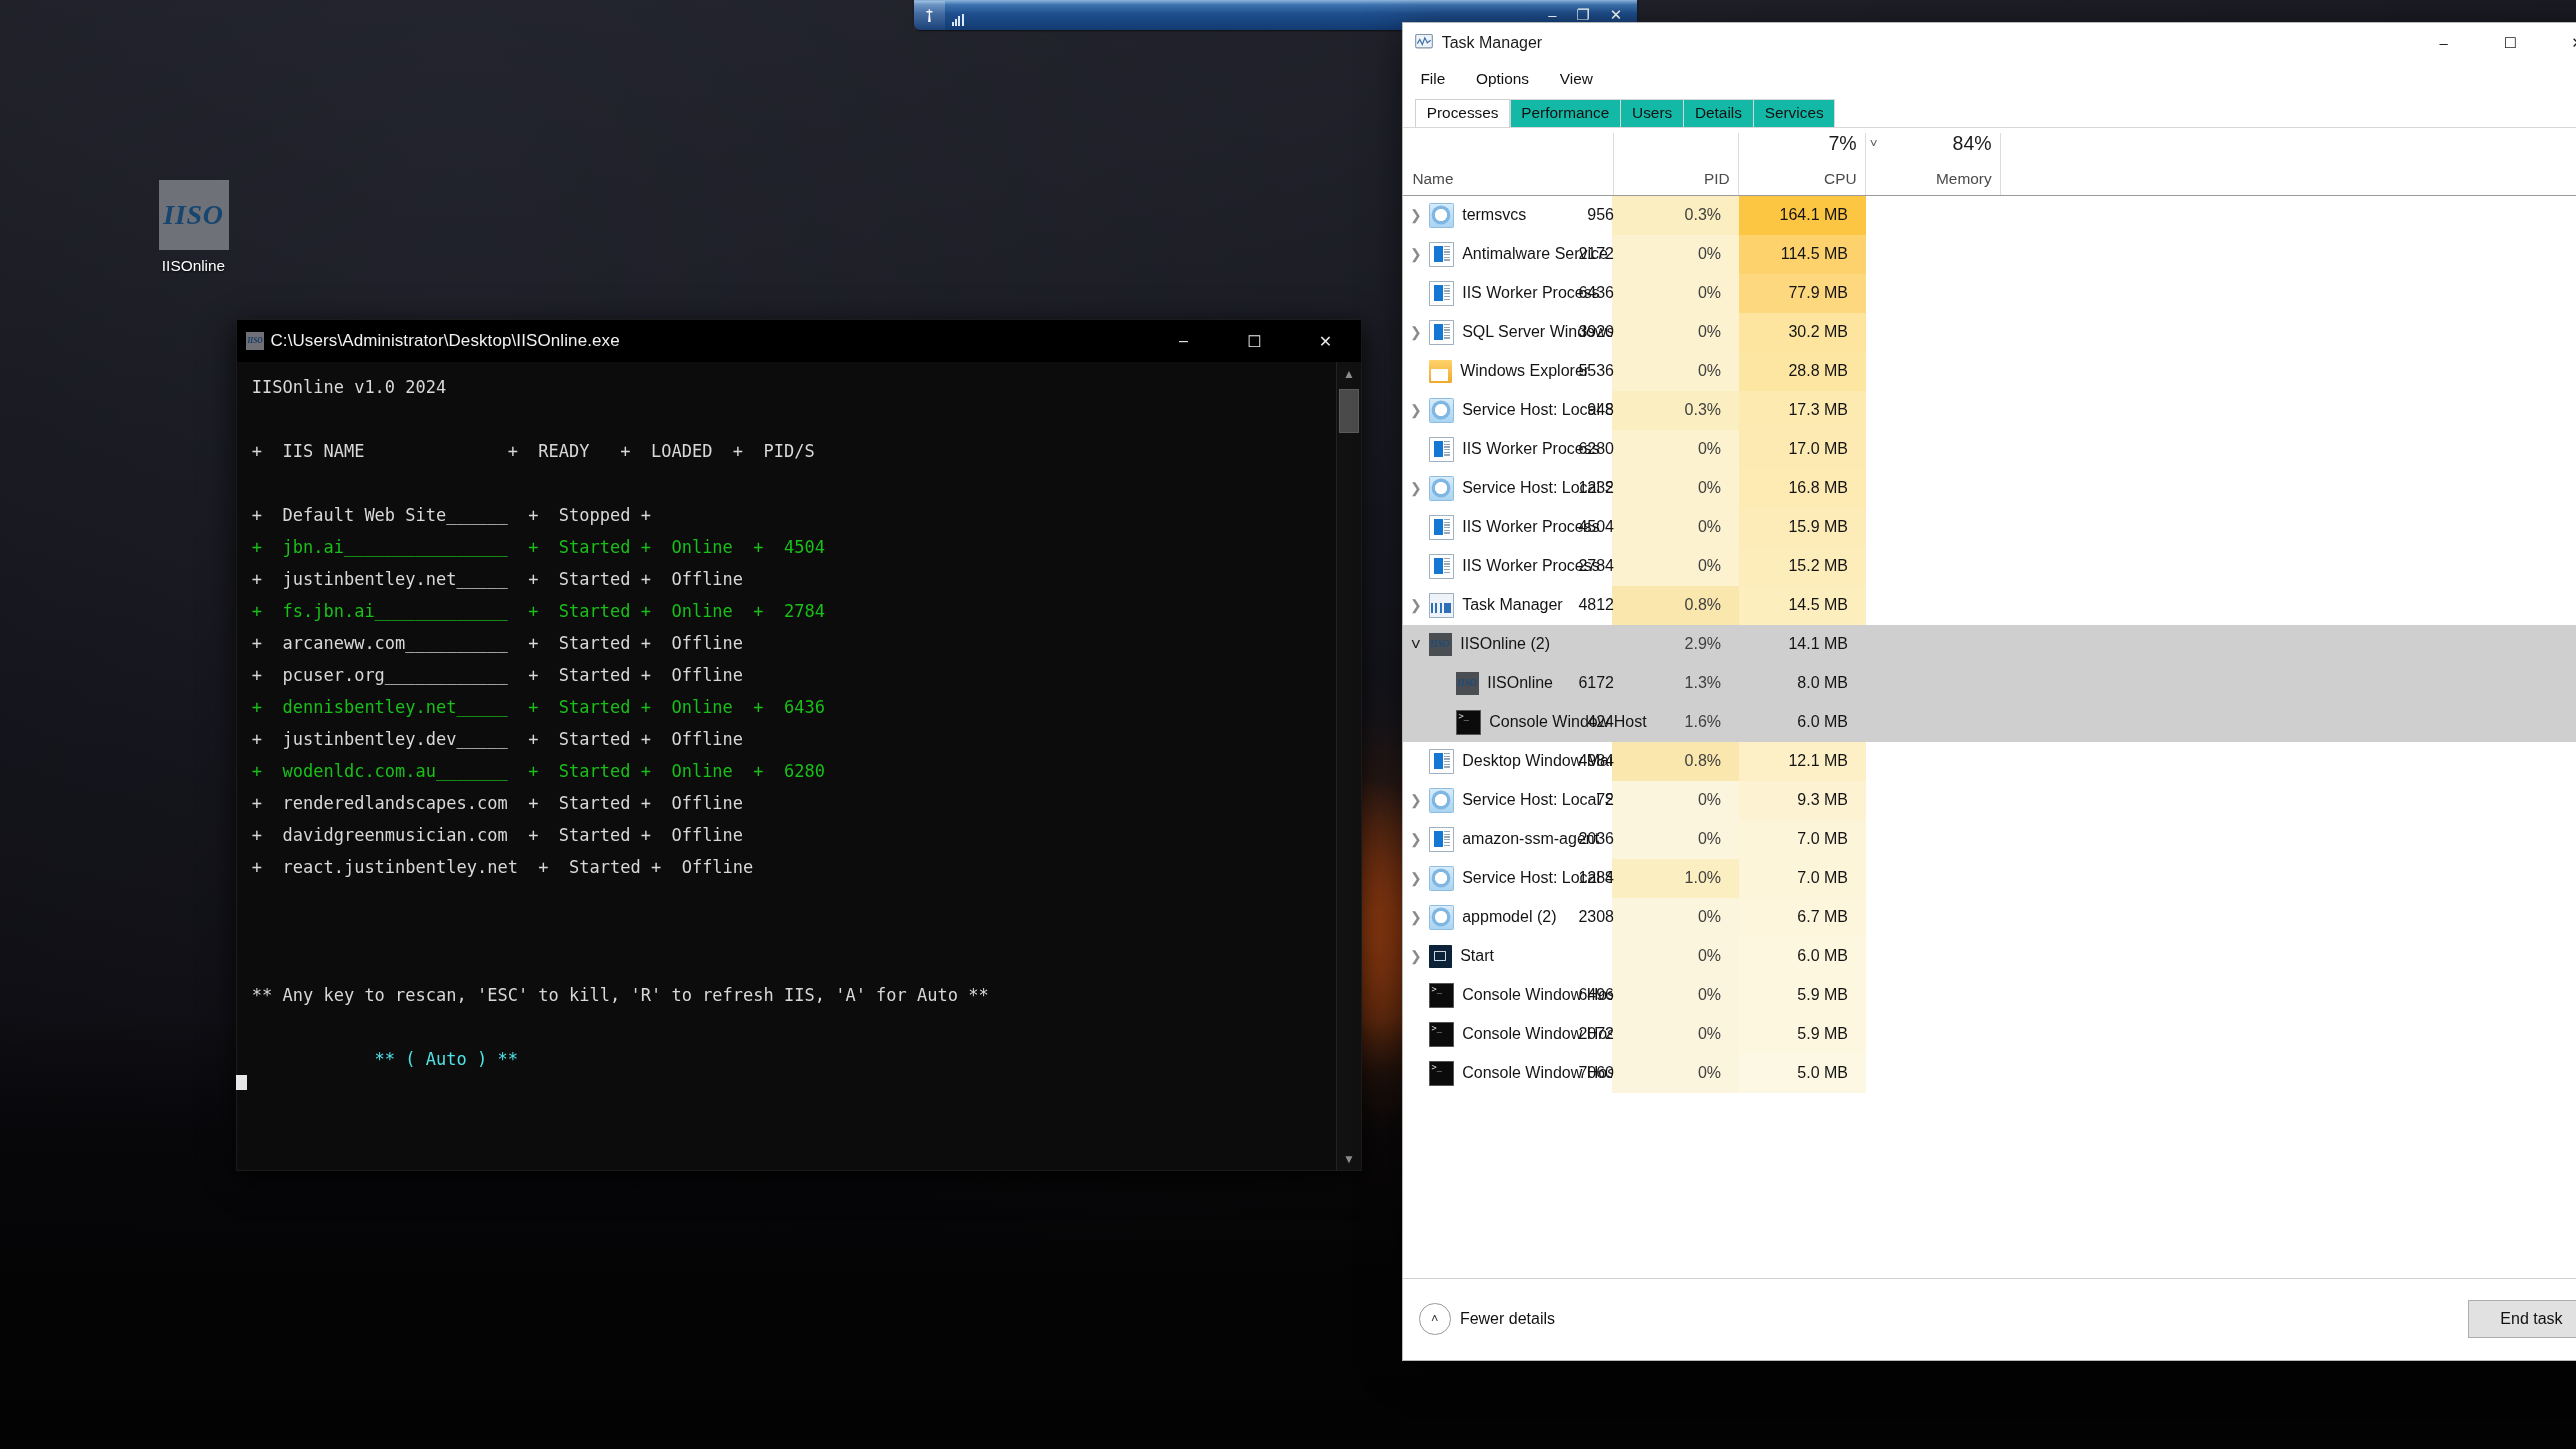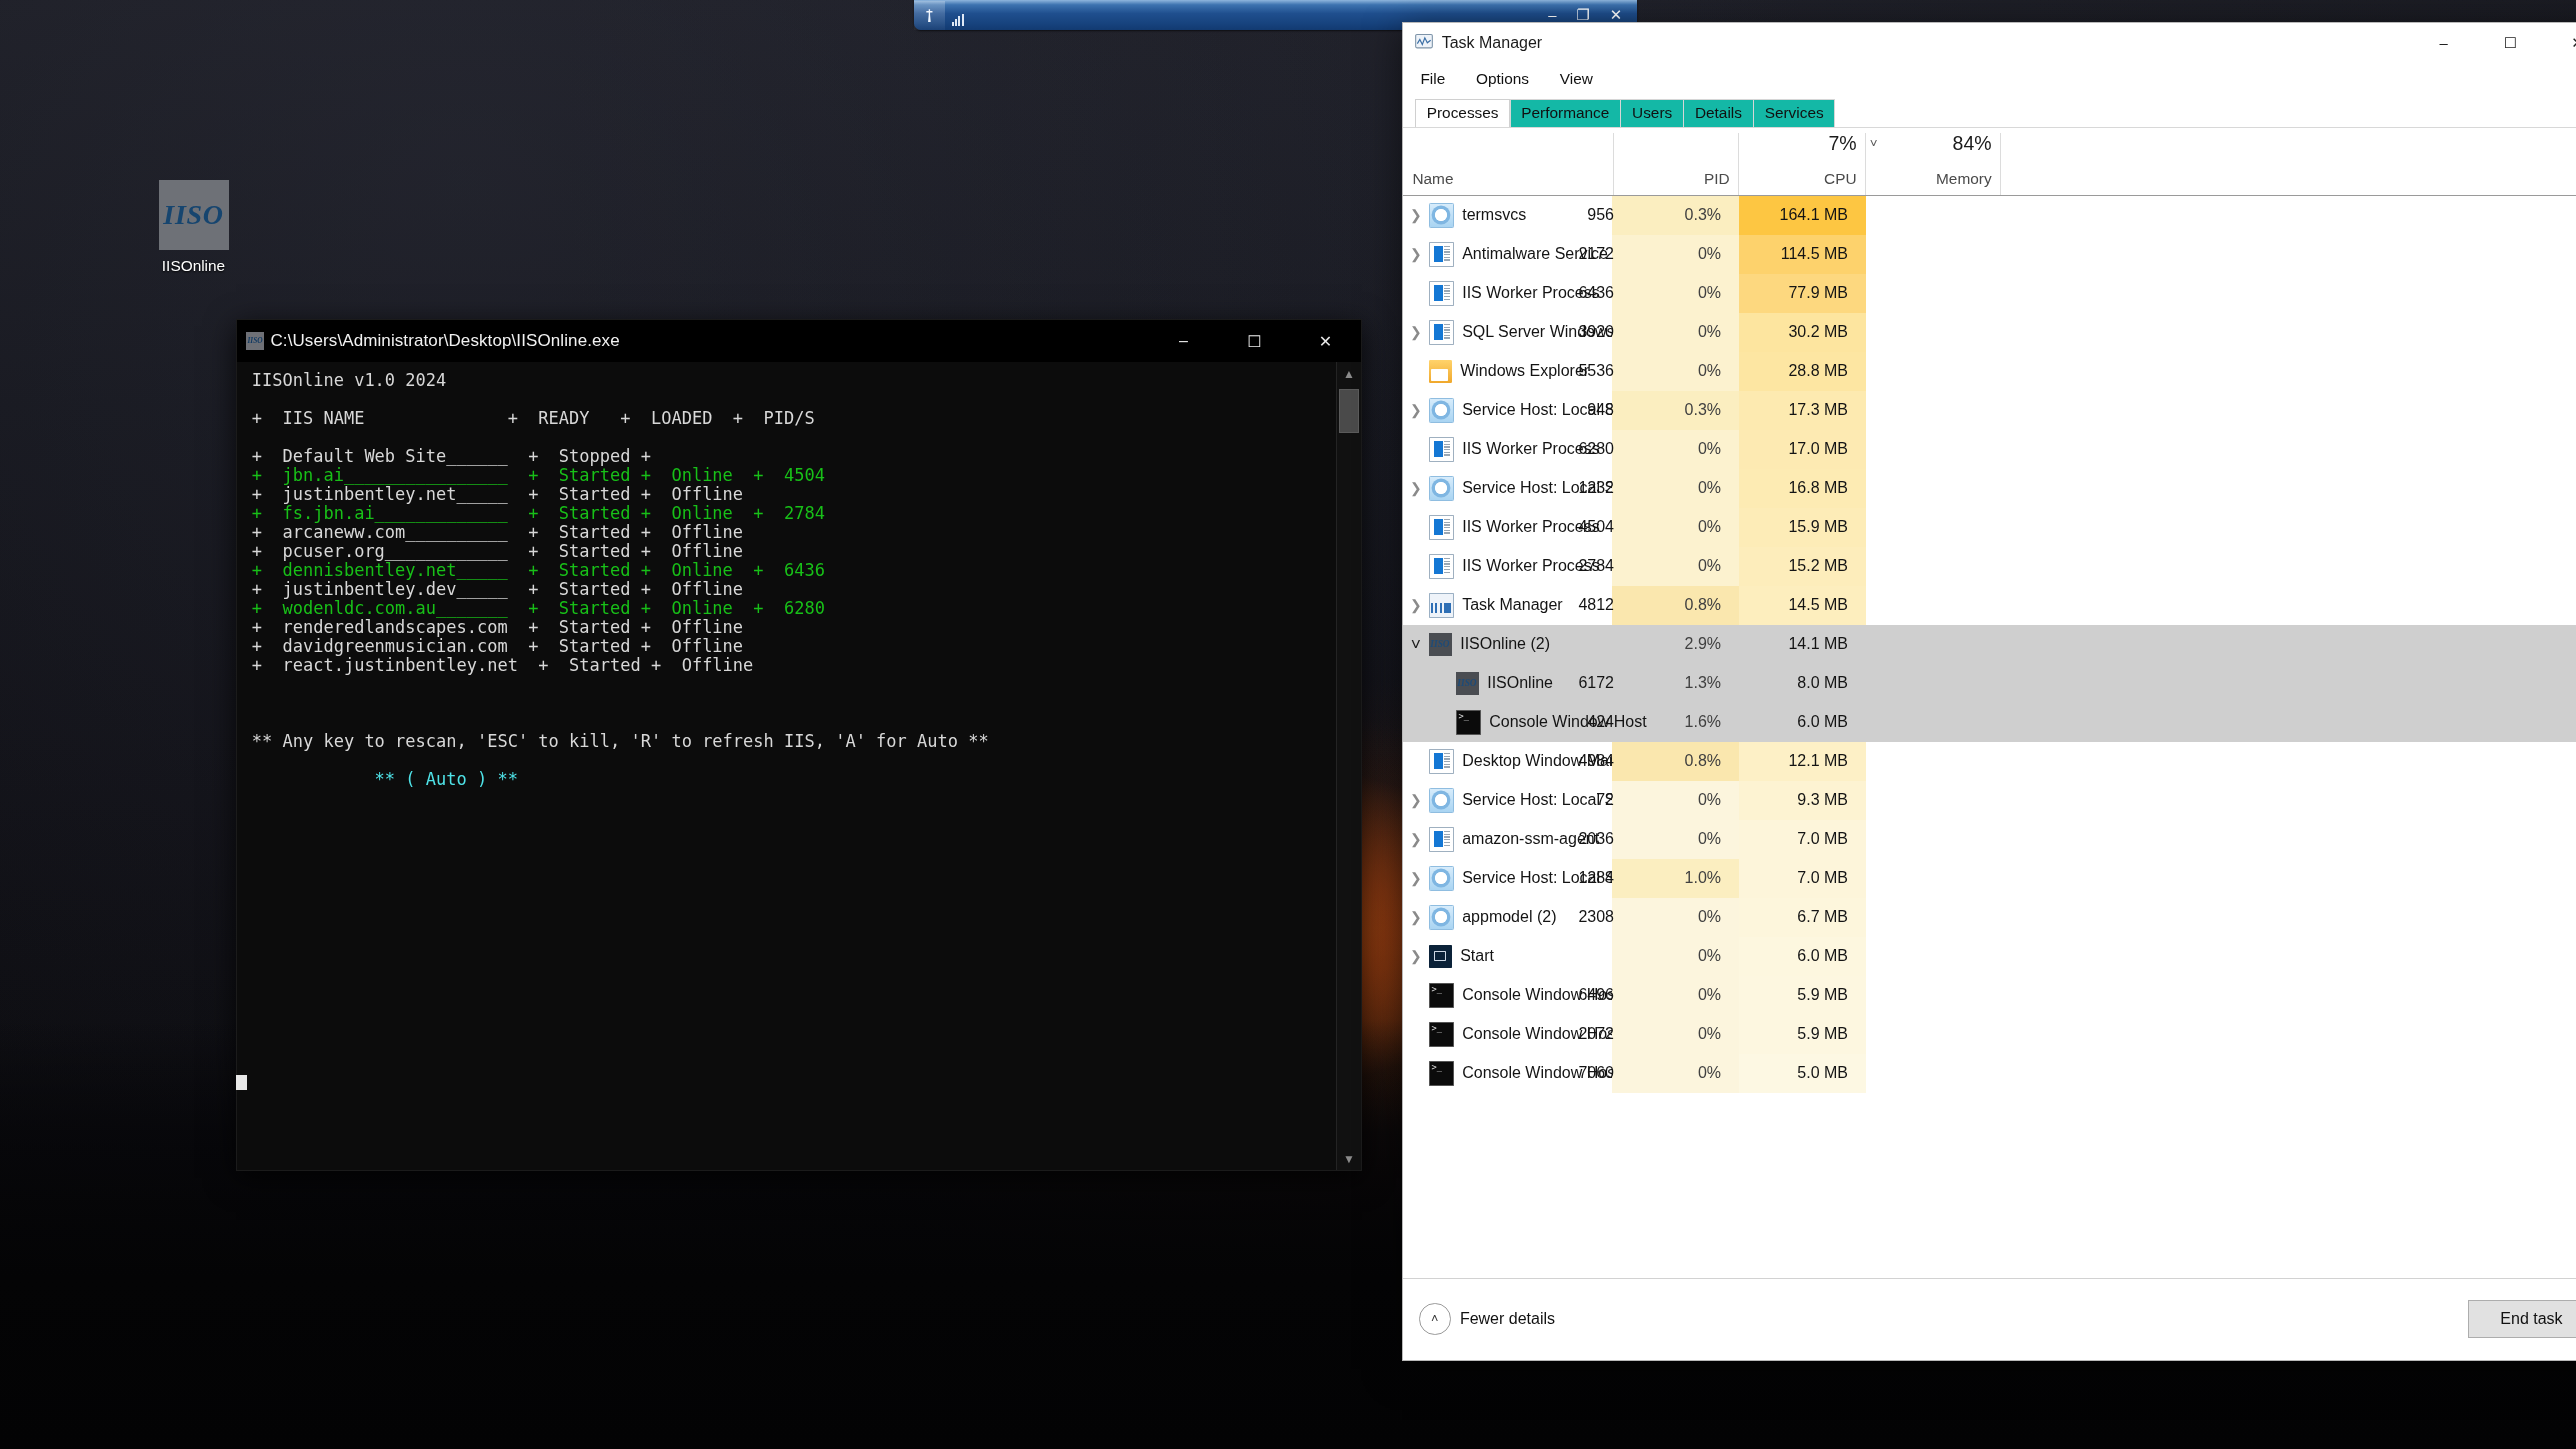--- a/index.html
+++ b/index.html
@@ -69,21 +69,21 @@
   #conTitle .ico{width:17.4px;height:17.4px;margin-left:9.4px;margin-right:6.7px;
     background:#6e7076;display:flex;align-items:center;justify-content:center;
     font-style:italic;font-weight:bold;font-size:7.4px;color:#123a63;font-family:"Liberation Serif",serif;}
   #conTitle .txt{color:#f2f2f2;font-size:17px;letter-spacing:0.1px;}
   #conTitle .btns{margin-left:auto;display:flex;}
   #conTitle .btns div{width:71px;height:42px;display:flex;align-items:center;justify-content:center;
      color:#e8e8e8;font-size:16px;}
   #conBody{
     position:relative;height:calc(100% - 42px);background:#0c0c0c;
     font-family:"DejaVu Sans Mono","Liberation Mono",monospace;
-    font-size:17px;line-height:19px;color:#d8d8d8;
+    font-size:17px;line-height:32px;color:#d8d8d8;
     padding:9.4px 0 0 14.8px;box-sizing:border-box;white-space:pre;overflow:hidden;
   }
   .cg{color:#18c018;}
   .cc{color:#4fe3e8;}
   .cw{color:#d8d8d8;}
   #conScroll{
     position:absolute;right:0;top:42px;bottom:0;width:24px;background:#111;
     border-left:0.7px solid #242424;
   }
   #conScroll .arr{height:23px;display:flex;align-items:center;justify-content:center;color:#8b8b8b;font-size:12px;}

